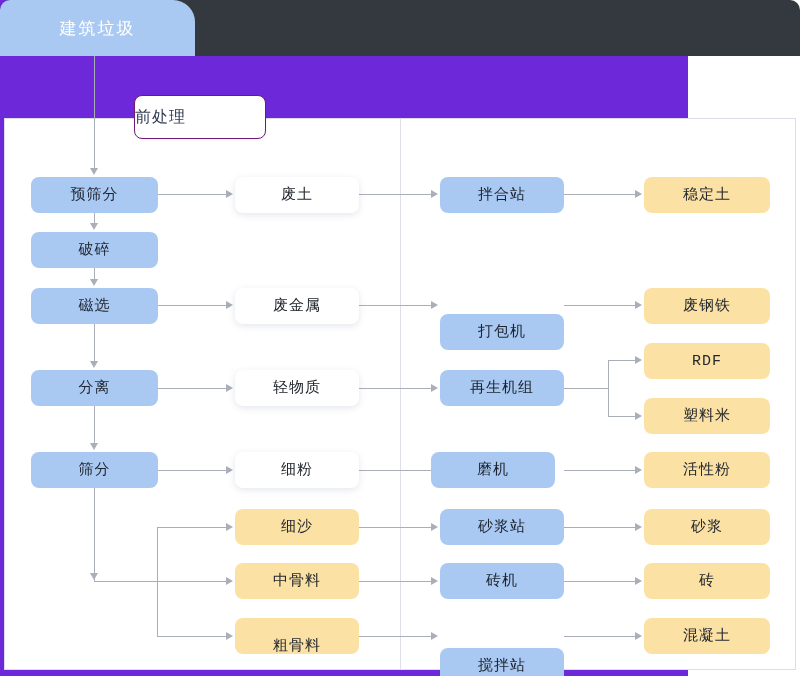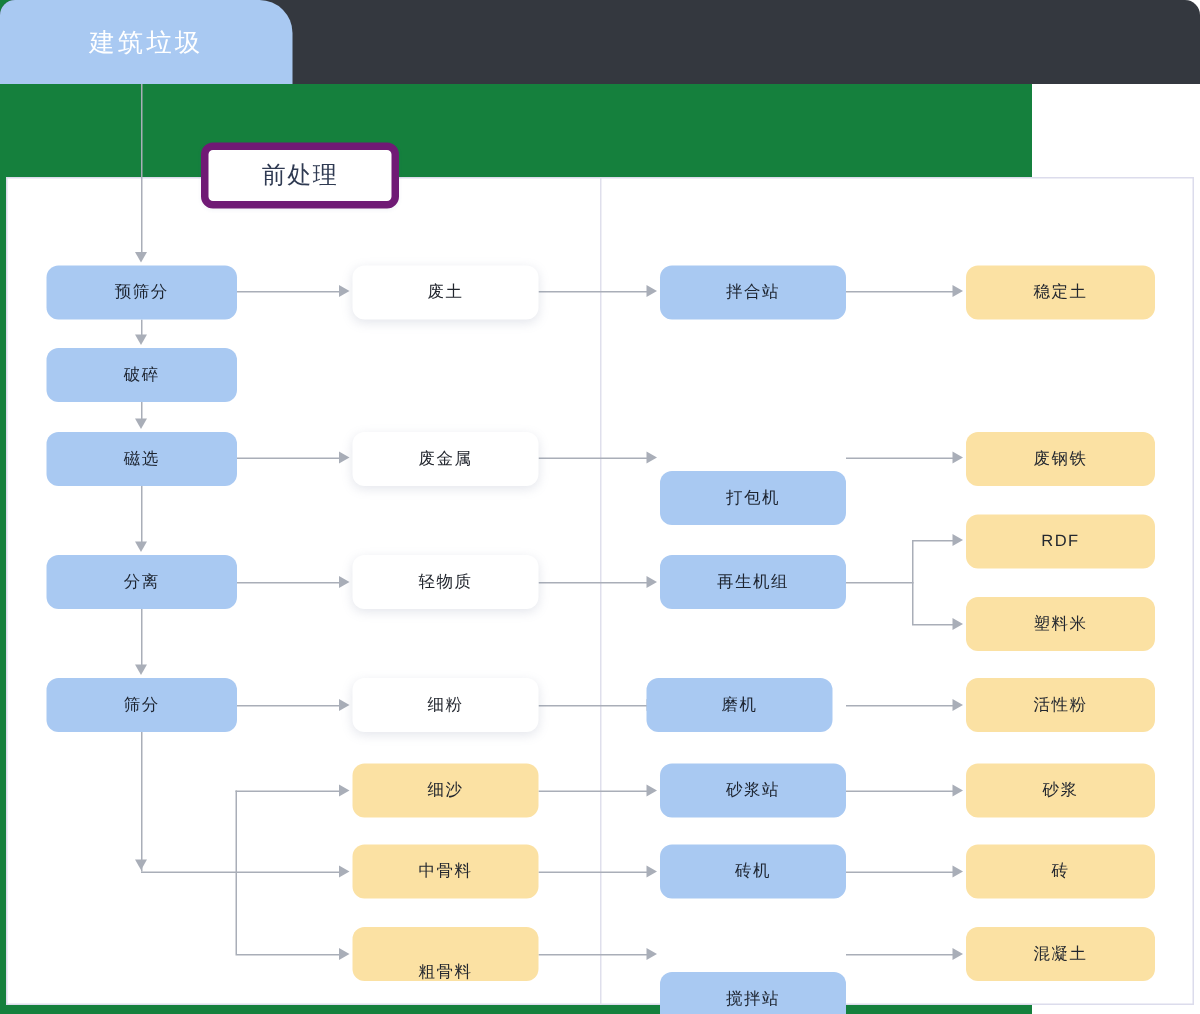--- a/index.html
+++ b/index.html
@@ -2,21 +2,21 @@
 <html><head>
 <meta charset="utf-8">
 <style>
   * { box-sizing: border-box; margin: 0; padding: 0; }
   html, body {
     width: 800px; height: 676px;
     background: #ffffff;
     font-family: "Liberation Sans", "DejaVu Sans", sans-serif;
     overflow: hidden;
   }
-  #root { position: relative; width: 688px; height: 676px; background:#15803d; }
+  #root { position: relative; width: 688px; height: 676px; background:#6d28d9; }
 
   
   .header-bar {
     position: absolute; left: 0; top: 0; width: 800px; height: 56px;
     background: #34383f; border-radius: 10px 10px 0 0;
   }
   .header-tab {
     position: absolute; left: 0; top: 0; width: 195px; height: 56px;
     background: #a9c9f2; border-radius: 10px 22px 0 0;
     display: flex; align-items: center; justify-content: center;
@@ -42,34 +42,34 @@
     background: #dcdcec;
   }
   .divider-v {
     position: absolute; left: 400px; top: 118px; width: 1px; height: 552px;
     background: #dfdfec;
   }
 
   
   .chip {
     position: absolute; height: 44px; background: #ffffff;
-    border: 5px solid #701a75; border-radius: 8px;
-    display: flex; align-items: center; justify-content: center;
+    border: 1px solid #701a75; border-radius: 8px;
+    display: flex; align-items: center; justify-content: flex-start;
     box-shadow: 0 1px 3px rgba(60,80,140,.07);
     z-index: 3;
   }
   .chip span { font-size: 16px; color: #2f3a52; letter-spacing: 1px; }
 
   
   .node {
     position: absolute; height: 36px; border-radius: 8px;
     display: flex; align-items: center; justify-content: center;
     z-index: 2;
   }
-  .node span { font-size: 11px; letter-spacing: 1px; line-height: 1; }
+  .node span { font-size: 15px; letter-spacing: 1px; line-height: 1; font-family: Liberation Mono, monospace; }
   .node.blue  { background: #a9c9f2; }
   .node.blue span { color: #1d2430; }
   .node.white { background: #ffffff; box-shadow: 0 2px 7px rgba(120,130,160,.20); }
   .node.white span { color: #22262e; }
   .node.amber { background: #fbe1a3; }
   .node.amber span { color: #23272f; }
 
   
   .ln { position: absolute; background: #a9aeb8; z-index: 1; }
   .ln.h { height: 1px; }

